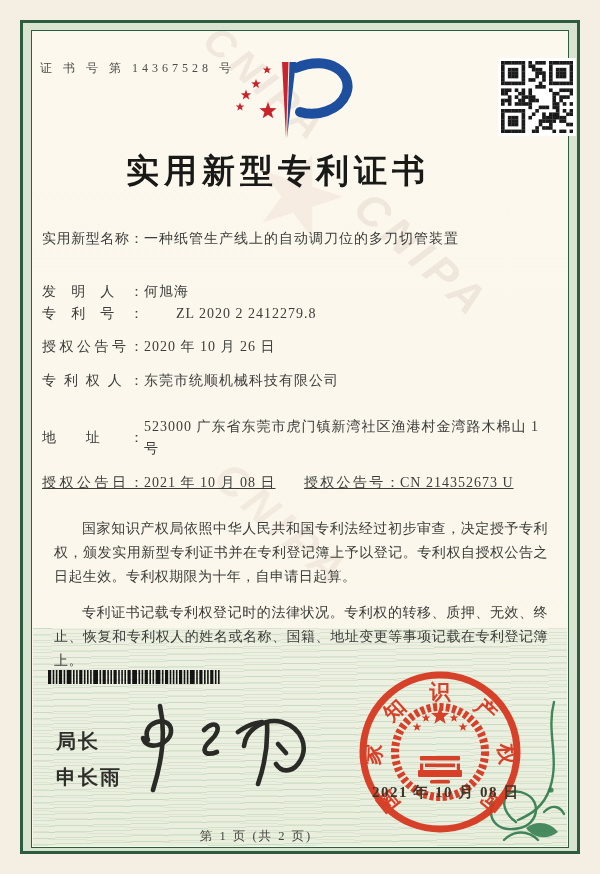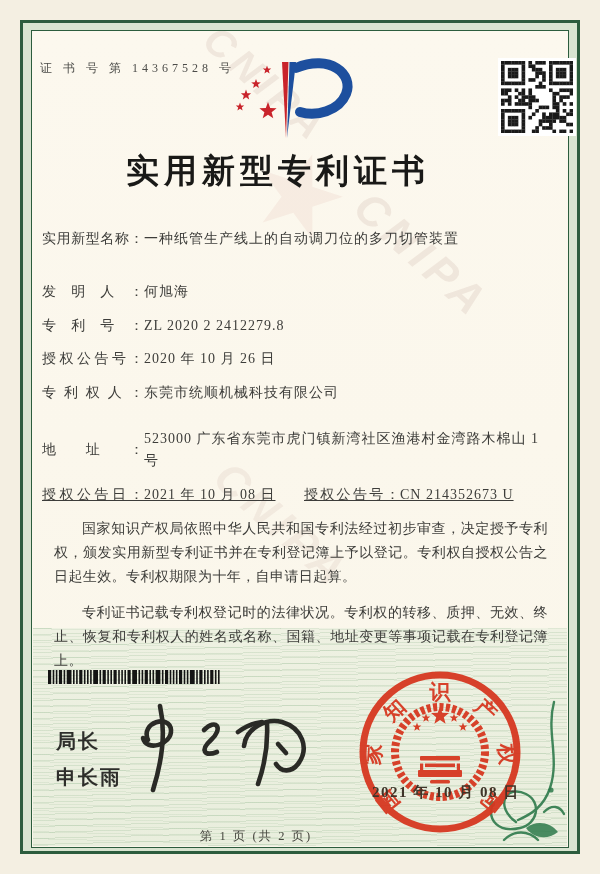--- a/index.html
+++ b/index.html
@@ -30,21 +30,21 @@
   .logo{position:absolute;left:230px;top:54px;width:142px;height:90px;}
   .qr{position:absolute;left:498px;top:58px;width:72px;height:72px;background:#fff;padding:3px;}
   .title{position:absolute;left:0;top:149px;width:556px;text-align:center;font-size:33px;font-weight:700;
          letter-spacing:5px;color:#191917;}
 
   .fields{position:absolute;left:42px;top:228px;width:520px;font-size:14px;line-height:22px;color:#3d3d3a;}
   .f-row{display:flex;align-items:center;letter-spacing:.5px;}
   .f-label{flex:0 0 102px;text-align:justify;text-align-last:justify;}
   .f-value{flex:1;letter-spacing:1px;}
   .addr-val{max-width:402px;}
-  .r2{margin-top:31px;}.r3{margin-top:12px;}.r4{margin-top:11px;}.r5{margin-top:12px;}
+  .r2{margin-top:31px;}.r3{gap:32px;}.r4{margin-top:11px;}.r5{margin-top:12px;}
   .r6{margin-top:24px;}.r7{margin-top:12px;text-decoration:underline;}
   .grant-row{display:flex;}
   .grant-left{display:flex;flex:0 0 262px;}
   .grant-right{display:flex;}
   .grant-right .f-label{flex:0 0 96px;}
 
   .paras{position:absolute;left:42px;top:505px;width:518px;font-size:14px;line-height:24px;
          text-align:justify;color:#3c3c39;letter-spacing:.4px;}
   .paras p{margin:12px;text-indent:2em;font-family:Liberation Mono, monospace;}
 

